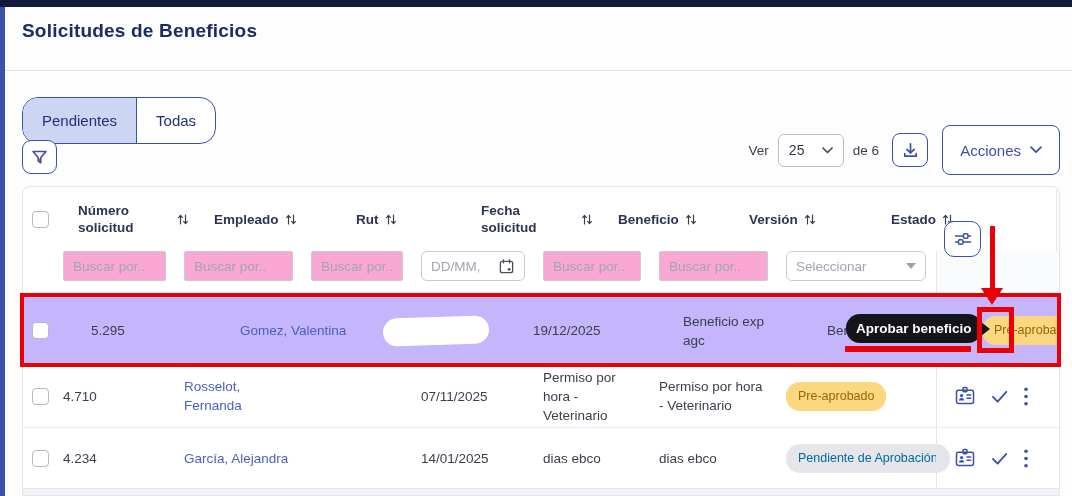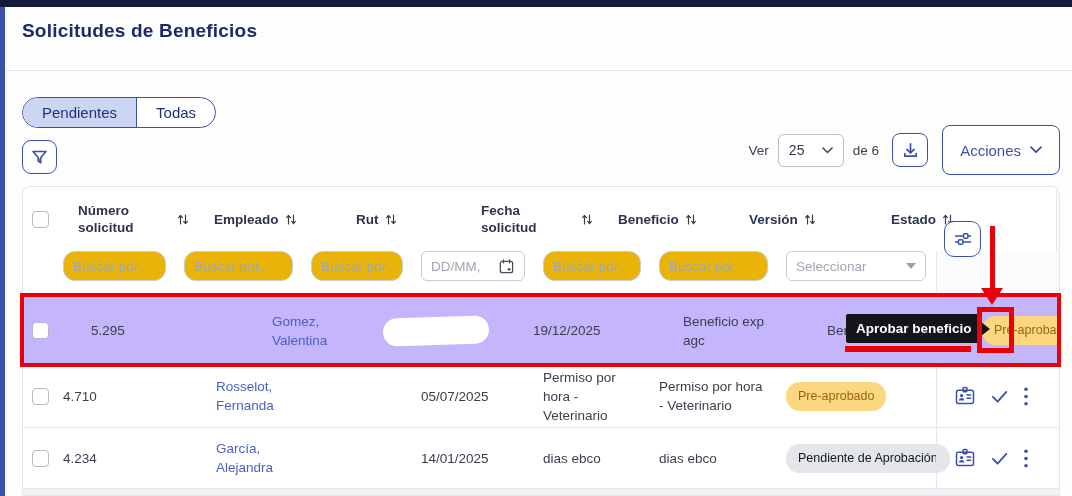--- a/index.html
+++ b/index.html
@@ -8,21 +8,21 @@
     font-family:"Liberation Sans", sans-serif;
     background:#fdfdfe; position:relative; color:#3a3f4c;
   }
   .topbar { position:absolute; left:0; top:0; width:1072px; height:7px; background:#131b3c; }
   .leftbar { position:absolute; left:0; top:7px; width:5px; height:489px; background:#3b52a8; }
 
   .page-title { position:absolute; left:22px; top:20px; font-size:19px; font-weight:700; color:#1e2a66; letter-spacing:.2px; }
   .title-divider { position:absolute; left:5px; top:70px; width:1067px; height:1px; background:#e4e6eb; }
 
   
-  .tabs { position:absolute; left:22px; top:97px; height:31px; display:flex; border:1.5px solid #3c50a8; border-radius:16px; overflow:hidden; background:#fff; }
+  .tabs { position:absolute; left:22px; top:97px; height:47px; display:flex; border:1.5px solid #3c50a8; border-radius:16px; overflow:hidden; background:#fff; }
   .tab { display:flex; align-items:center; padding:0 19px; font-size:15px; color:#22307a; cursor:pointer; }
   .tab.active { background:#ccd5f2; }
   .tab + .tab { border-left:1.5px solid #3c50a8; }
 
   
   .filter-btn { position:absolute; left:22px; top:140px; width:35px; height:34px; border:1.5px solid #3c50a8; border-radius:9px; background:#fff; display:flex; align-items:center; justify-content:center; cursor:pointer; }
 
   
   .toolbar { position:absolute; top:133px; right:12px; height:34px; display:flex; align-items:center; gap:9px; }
   .tb-label { font-size:13.5px; color:#3a3f4c; }
@@ -34,58 +34,58 @@
   .card { position:absolute; left:22px; top:186px; width:1038px; height:310px; background:#fff; border:1px solid #e3e6ec; border-radius:8px 8px 0 0; overflow:hidden; }
   .grid { display:grid; grid-template-columns:40px 121px 127px 110px 122px 116px 127px 150px 123px; }
 
   .header-row { height:64px;gap:15px; }
   .hcell { display:flex; align-items:center; gap:6px; font-size:13.5px; font-weight:700; color:#2e3450; padding-right:10px; }
   .hcell .hlabel { line-height:17px; }
   .sort-icon { flex:0 0 auto; }
 
   .filter-row { height:45px; }
   .fcell { padding-right:18px; }
-  .f-input { width:100%; height:30px; border:1px solid #c6cbd4; border-radius:12px; padding:0 9px; font-size:13.5px; color:#3a3f4c; background:#eab308; font-family:"Liberation Sans", sans-serif; }
+  .f-input { width:100%; height:30px; border:1px solid #c6cbd4; border-radius:2px; padding:0 9px; font-size:13.5px; color:#3a3f4c; background:#f9a8d4; font-family:"Liberation Sans", sans-serif; }
   .f-input::placeholder { color:#a0a6b1; opacity:1; }
   .f-fake { width:100%; height:30px; border:1px solid #c6cbd4; border-radius:6px; padding:0 9px; font-size:13.5px; color:#a0a6b1; background:#fff; display:flex; align-items:center; justify-content:space-between; cursor:pointer; }
   .fcell.estado { padding-right:10px; }
   .tri-down { width:0; height:0; border-left:5px solid transparent; border-right:5px solid transparent; border-top:6px solid #9aa0aa; }
 
   .checkbox { width:17px; height:17px; border:1px solid #b4bac4; border-radius:4px; background:#fff; margin-left:9px; cursor:pointer; }
   .cb-cell { display:flex; align-items:center; }
   .header-row .cb-cell { align-items:center; }
 
   .trow { border-top:1px solid #e7e9ee; }
   .trow .cell { display:flex; align-items:center; font-size:13.5px; color:#3a3f4c; line-height:19px; padding-right:16px; }
   .row-0 { height:68px; background:#c4b5fd;gap:28px; }
   .row-1 { height:63px; }
   .row-2 { height:61px; }
-  .cell.link { color:#4b61c2; cursor:pointer;margin-left:32px; }
+  .cell.link { color:#4b61c2; cursor:pointer; }
   .rut-blank { width:110px; height:28px; background:#fff; border-radius:14px; transform:rotate(-2deg); margin-left:-12px; }
 
   .badge { display:inline-block; padding:5px 12px; border-radius:14px; font-size:12.5px; white-space:nowrap; }
   .badge--yellow { background:#fbd77f; color:#99660f; }
-  .badge--gray { background:#e4e6ea; color:#0f172a; }
+  .badge--gray { background:#e4e6ea; color:#0369a1; }
 
   .acell { border-left:1px solid #e3e6ec; }
   .hacell { background:#fafbfc; }
   .row-actions { display:flex; align-items:center; gap:13px; padding-left:17px !important; }
 
   .settings-btn { position:absolute; left:921px; top:34px; width:37px; height:36px; border:1.5px solid #3c50a8; border-radius:10px; background:#fff; display:flex; align-items:center; justify-content:center; cursor:pointer; }
 
   .bottom-strip { height:9px; background:#f2f3f6; border-top:1px solid #e7e9ee; }
 
   
   .ann { position:absolute; pointer-events:none; }
   .ann-rowbox { left:20px; top:293px; width:1041px; height:74px; border:4px solid #ec0007; z-index:50; }
   .ann-arrow-line { left:990px; top:226px; width:5px; height:64px; background:#ec0007; z-index:55; }
   .ann-arrow-head { left:981px; top:288px; width:0; height:0; border-left:11px solid transparent; border-right:11px solid transparent; border-top:17px solid #ec0007; z-index:55; }
   .ann-checkbox { left:977px; top:307px; width:37px; height:46px; border:5px solid #ec0007; z-index:60; }
   .ann-underline { left:845px; top:346px; width:126px; height:6px; background:#ec0007; z-index:56; }
-  .tooltip { position:absolute; left:846px; top:314px; height:29px; background:#141518; border-radius:2px; color:#fff; font-size:13.5px; font-weight:700; display:flex; align-items:center; padding:0 10px; z-index:45; pointer-events:none; white-space:nowrap; }
+  .tooltip { position:absolute; left:846px; top:314px; height:29px; background:#141518; border-radius:14px; color:#fff; font-size:13.5px; font-weight:700; display:flex; align-items:center; padding:0 10px; z-index:45; pointer-events:none; white-space:nowrap; }
   .tooltip:after { content:""; position:absolute; right:-8px; top:50%; margin-top:-7px; border-top:7px solid transparent; border-bottom:7px solid transparent; border-left:9px solid #141518; }
 </style>
 </head>
 <body>
 
 <div class="topbar"></div>
 <div class="leftbar"></div>
 
 <div class="page-title">Solicitudes de Beneficios</div>
 <div class="title-divider"></div>
@@ -256,21 +256,21 @@
 
   <div class="grid trow row-1">
     <div class="cb-cell">
         <div class="checkbox"></div>
       </div>
     <div class="cell">4.710</div>
     <div class="cell link">Rosselot, Fernanda</div>
     <div class="cell">
         <div class="rut-blank"></div>
       </div>
-    <div class="cell">05/07/2025</div>
+    <div class="cell">07/11/2025</div>
     <div class="cell">Permiso por hora - Veterinario</div>
     <div class="cell">Permiso por hora - Veterinario</div>
     <div class="cell">
         <span class="badge badge--yellow">Pre-aprobado</span>
       </div>
     <div class="cell acell row-actions">
       <svg width="22" height="22" viewBox="0 0 22 22">
         <rect x="2.5" y="5.2" width="17" height="13.3" rx="2" fill="none" stroke="#3c50a8" stroke-width="1.5"></rect>
         <rect x="9" y="2.5" width="4" height="4.2" rx="1" fill="none" stroke="#3c50a8" stroke-width="1.5"></rect>
         <circle cx="7.6" cy="10.6" r="1.6" fill="#3c50a8"></circle>

